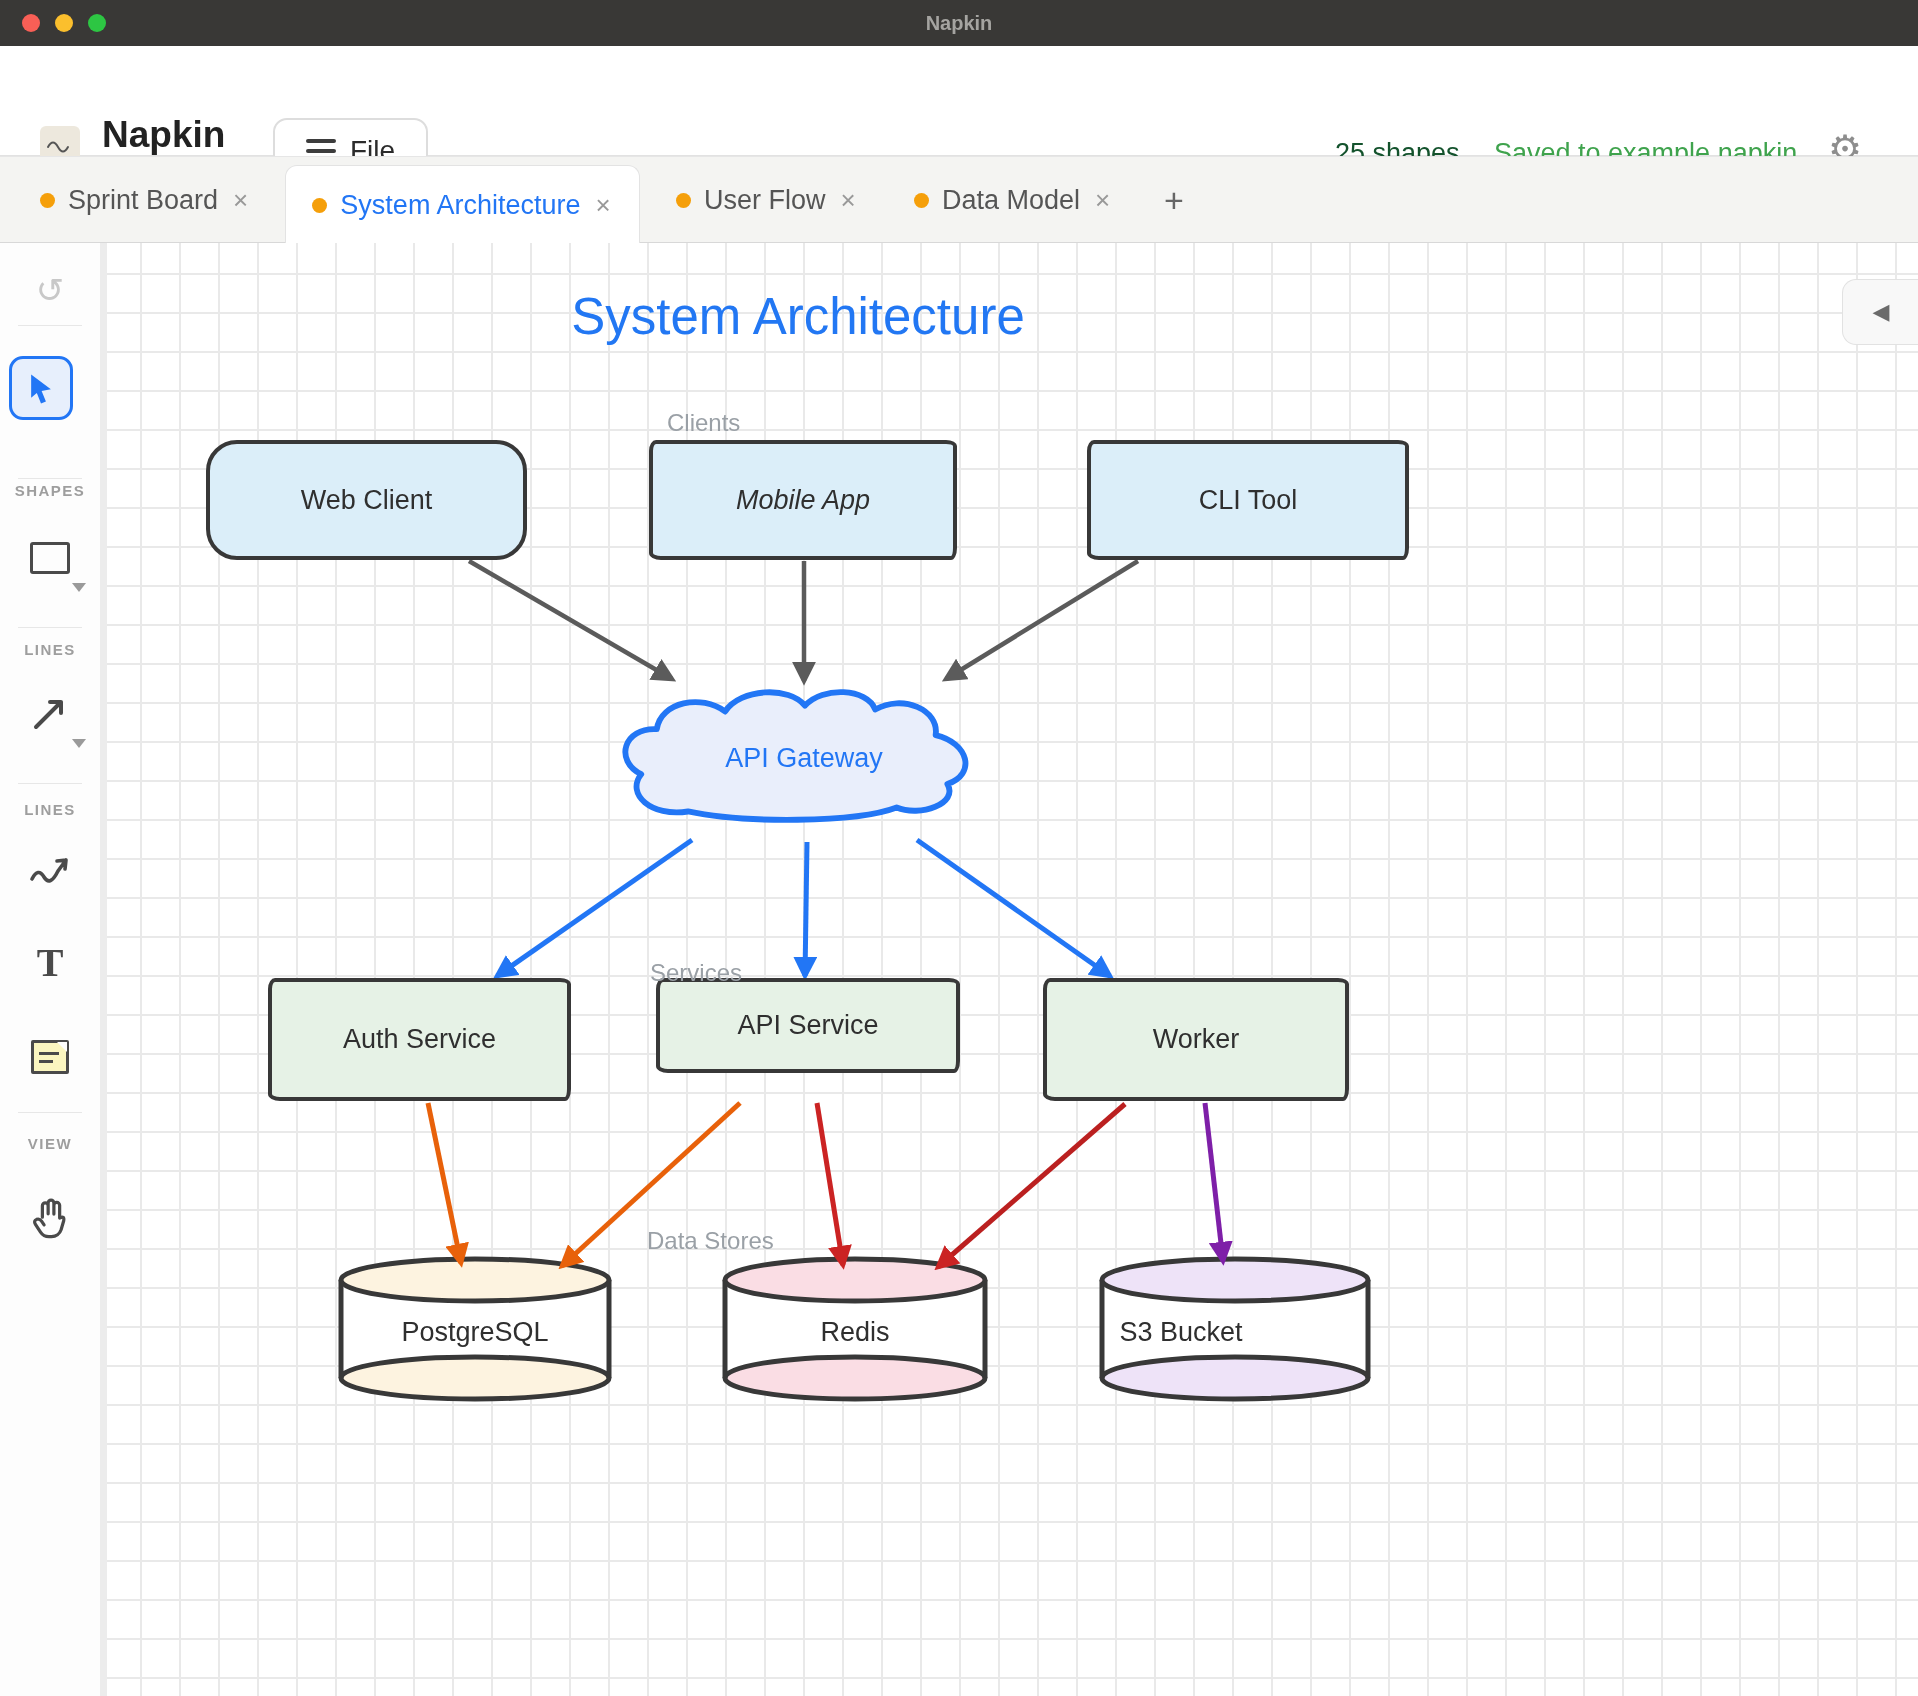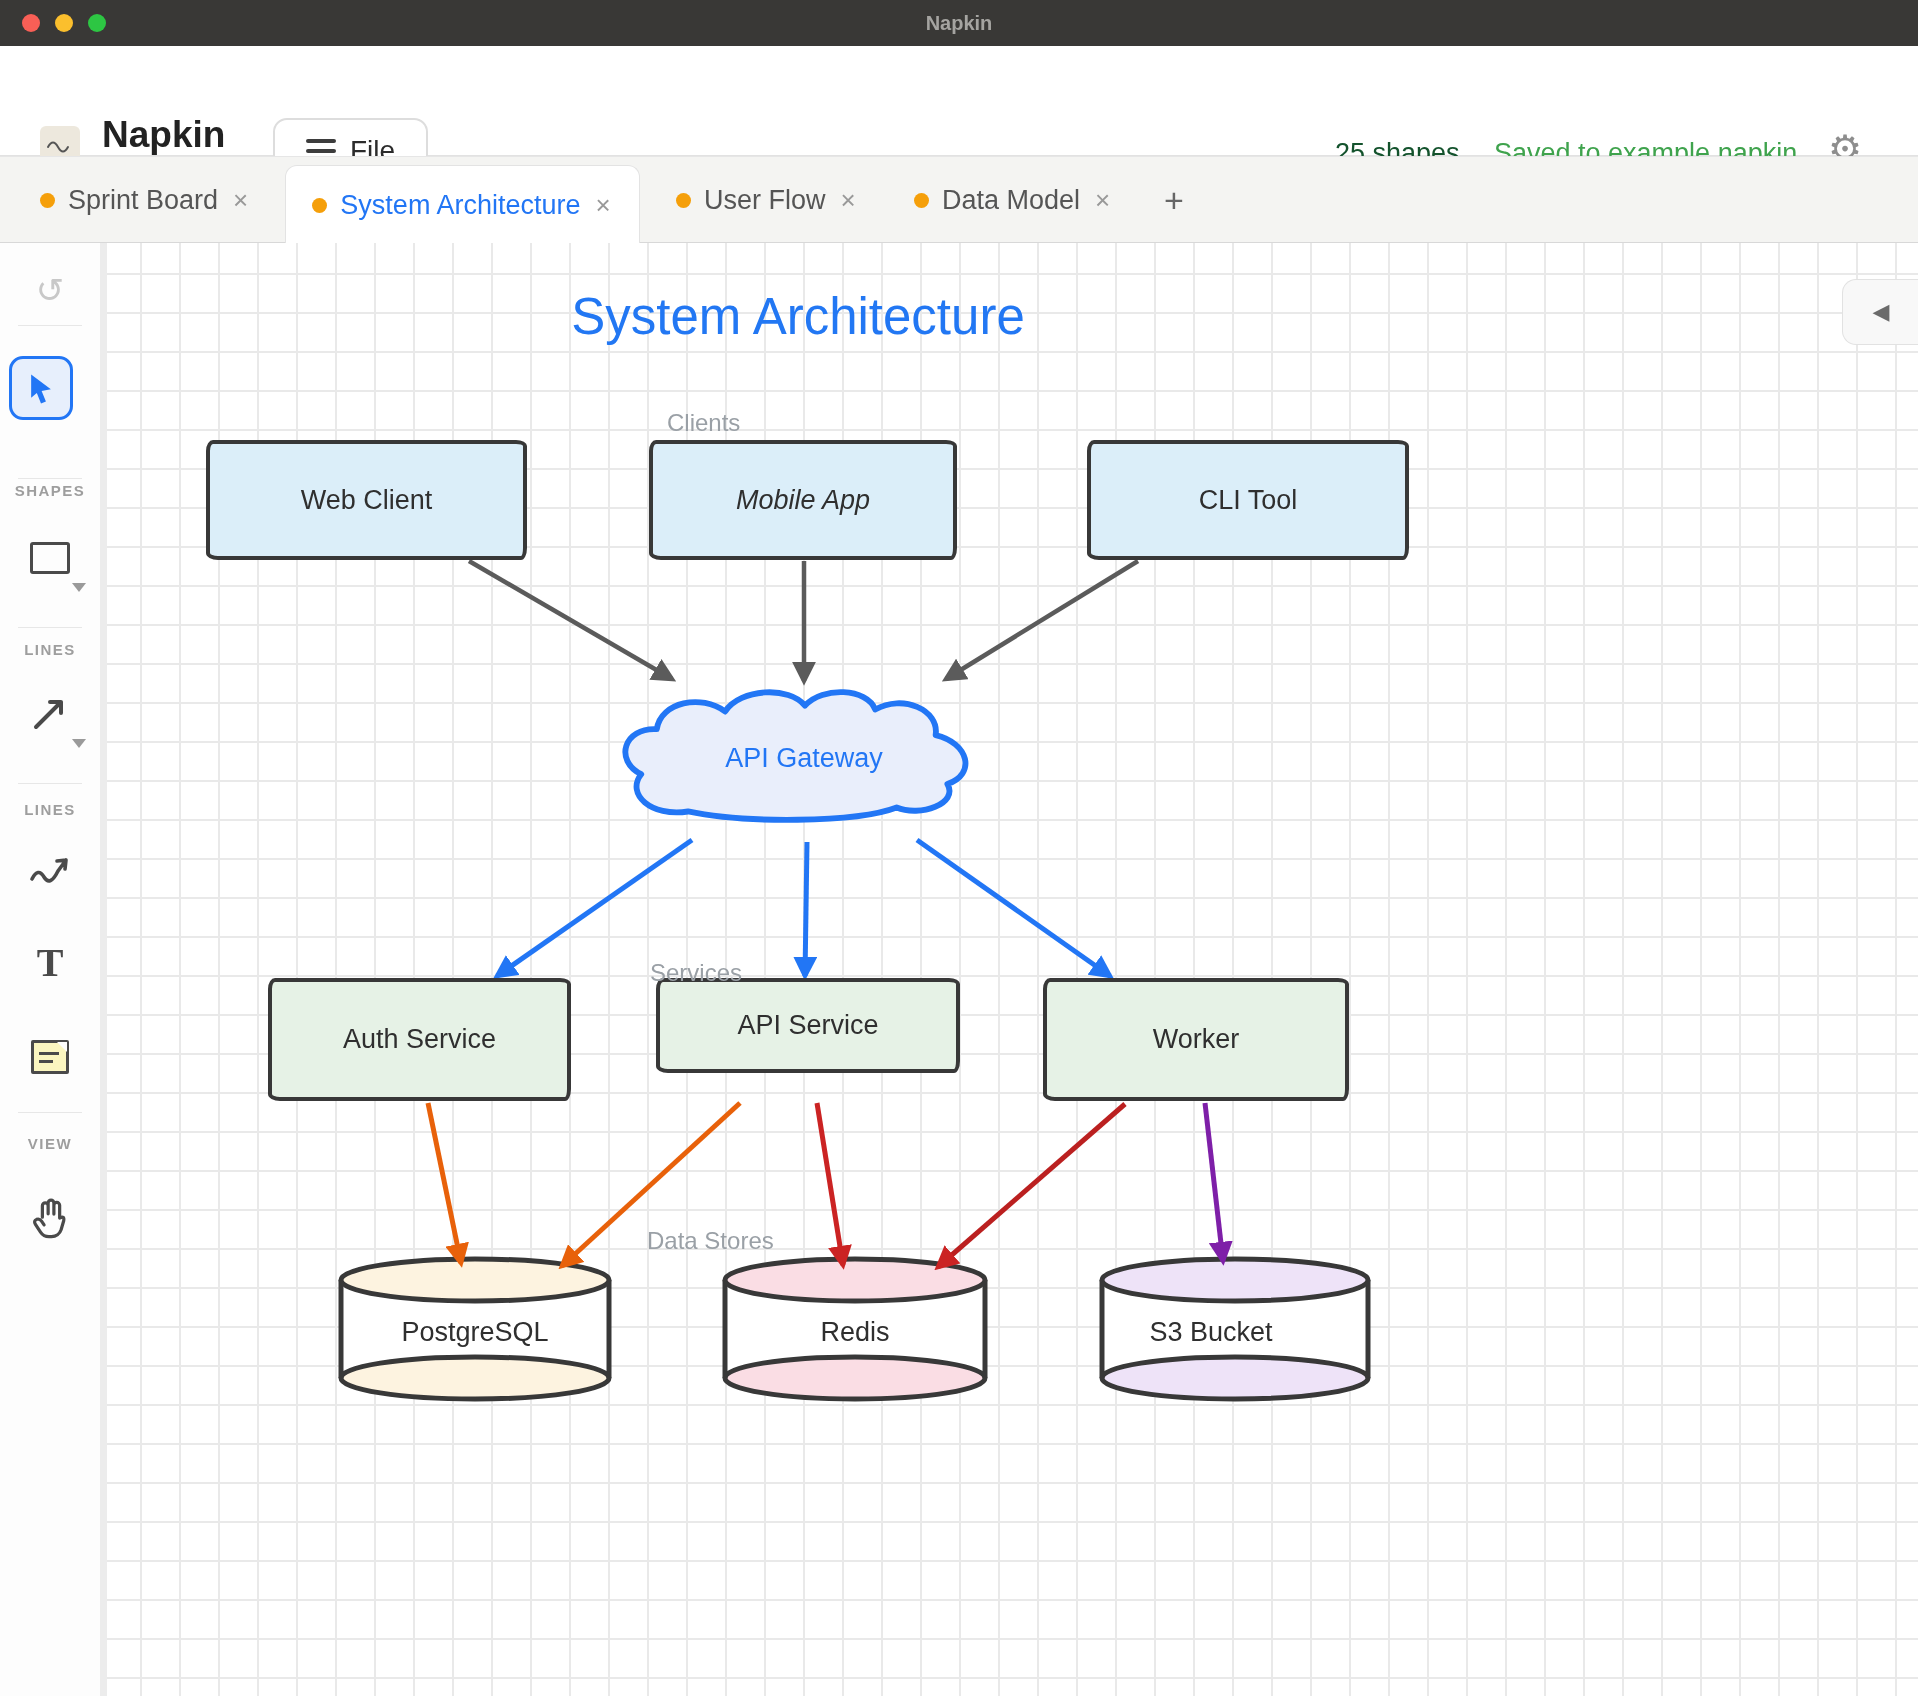--- a/index.html
+++ b/index.html
@@ -264,21 +264,21 @@
       <line x1="1018" y1="861" x2="831" y2="1024" stroke="#bb2020" stroke-width="5" marker-end="url(#m-red)"></line>
       <line x1="1098" y1="860" x2="1116" y2="1018" stroke="#7e1fa8" stroke-width="5" marker-end="url(#m-purple)"></line>
     </svg>
 
     <div class="canvas-title">System Architecture</div>
 
     <div class="group-label" style="left:560px;top:166px;">Clients</div>
     <div class="group-label" style="left:543px;top:716px;">Services</div>
     <div class="group-label" style="left:540px;top:984px;">Data Stores</div>
 
-    <div class="node client" style="left:99px;top:197px;width:321px;height:120px;">
+    <div class="node client" style="left:99px;top:197px;width:321px;height:120px;border-radius:31px;">
       <span>Web Client</span>
     </div>
     <div class="node client" style="left:542px;top:197px;width:308px;height:120px;font-style:italic;">
       <span>Mobile App</span>
     </div>
     <div class="node client" style="left:980px;top:197px;width:322px;height:120px;">
       <span>CLI Tool</span>
     </div>
 
     <div class="shape-label cloud-label" style="left:547px;top:500px;width:300px;">API Gateway</div>
@@ -288,20 +288,20 @@
     </div>
     <div class="node service" style="left:549px;top:735px;width:304px;height:95px;">
       <span>API Service</span>
     </div>
     <div class="node service" style="left:936px;top:735px;width:306px;height:123px;">
       <span>Worker</span>
     </div>
 
     <div class="shape-label" style="left:238px;top:1074px;width:260px;">PostgreSQL</div>
     <div class="shape-label" style="left:618px;top:1074px;width:260px;">Redis</div>
-    <div class="shape-label" style="left:998px;top:1074px;width:212px;">S3 Bucket</div>
+    <div class="shape-label" style="left:968px;top:1074px;width:212px;">S3 Bucket</div>
 
     <div class="collapse-btn">
       <span>◀</span>
     </div>
   </div>
 
 </div>
 
 </body></html>

